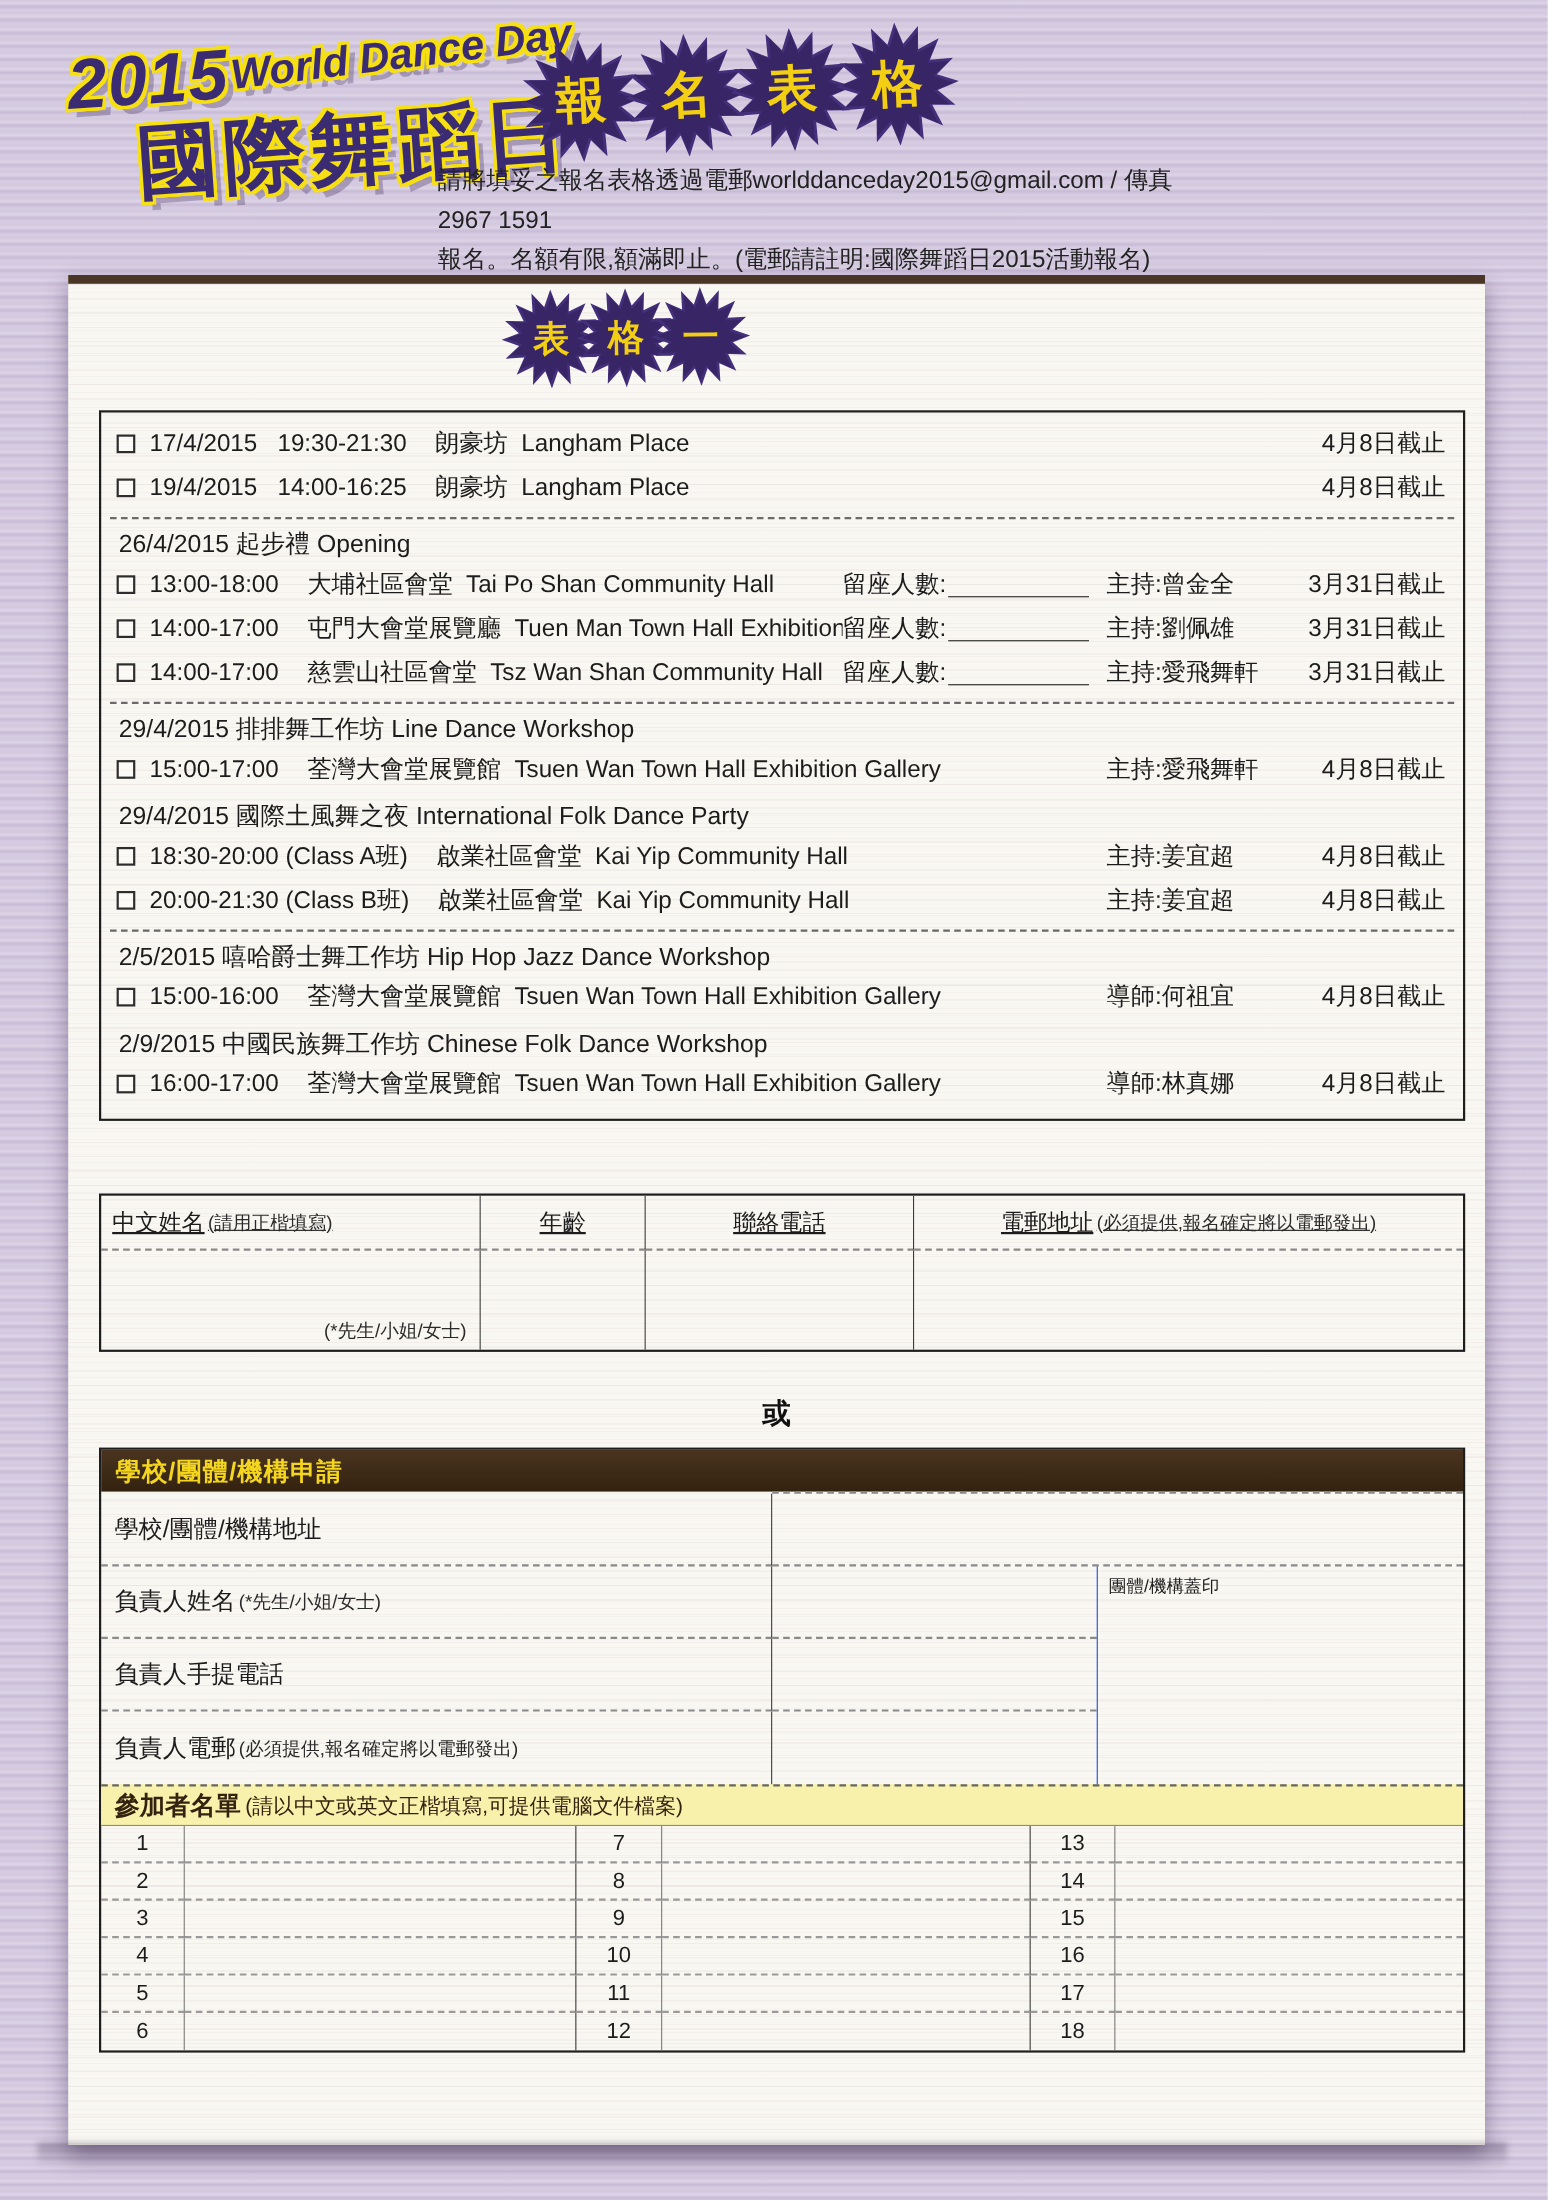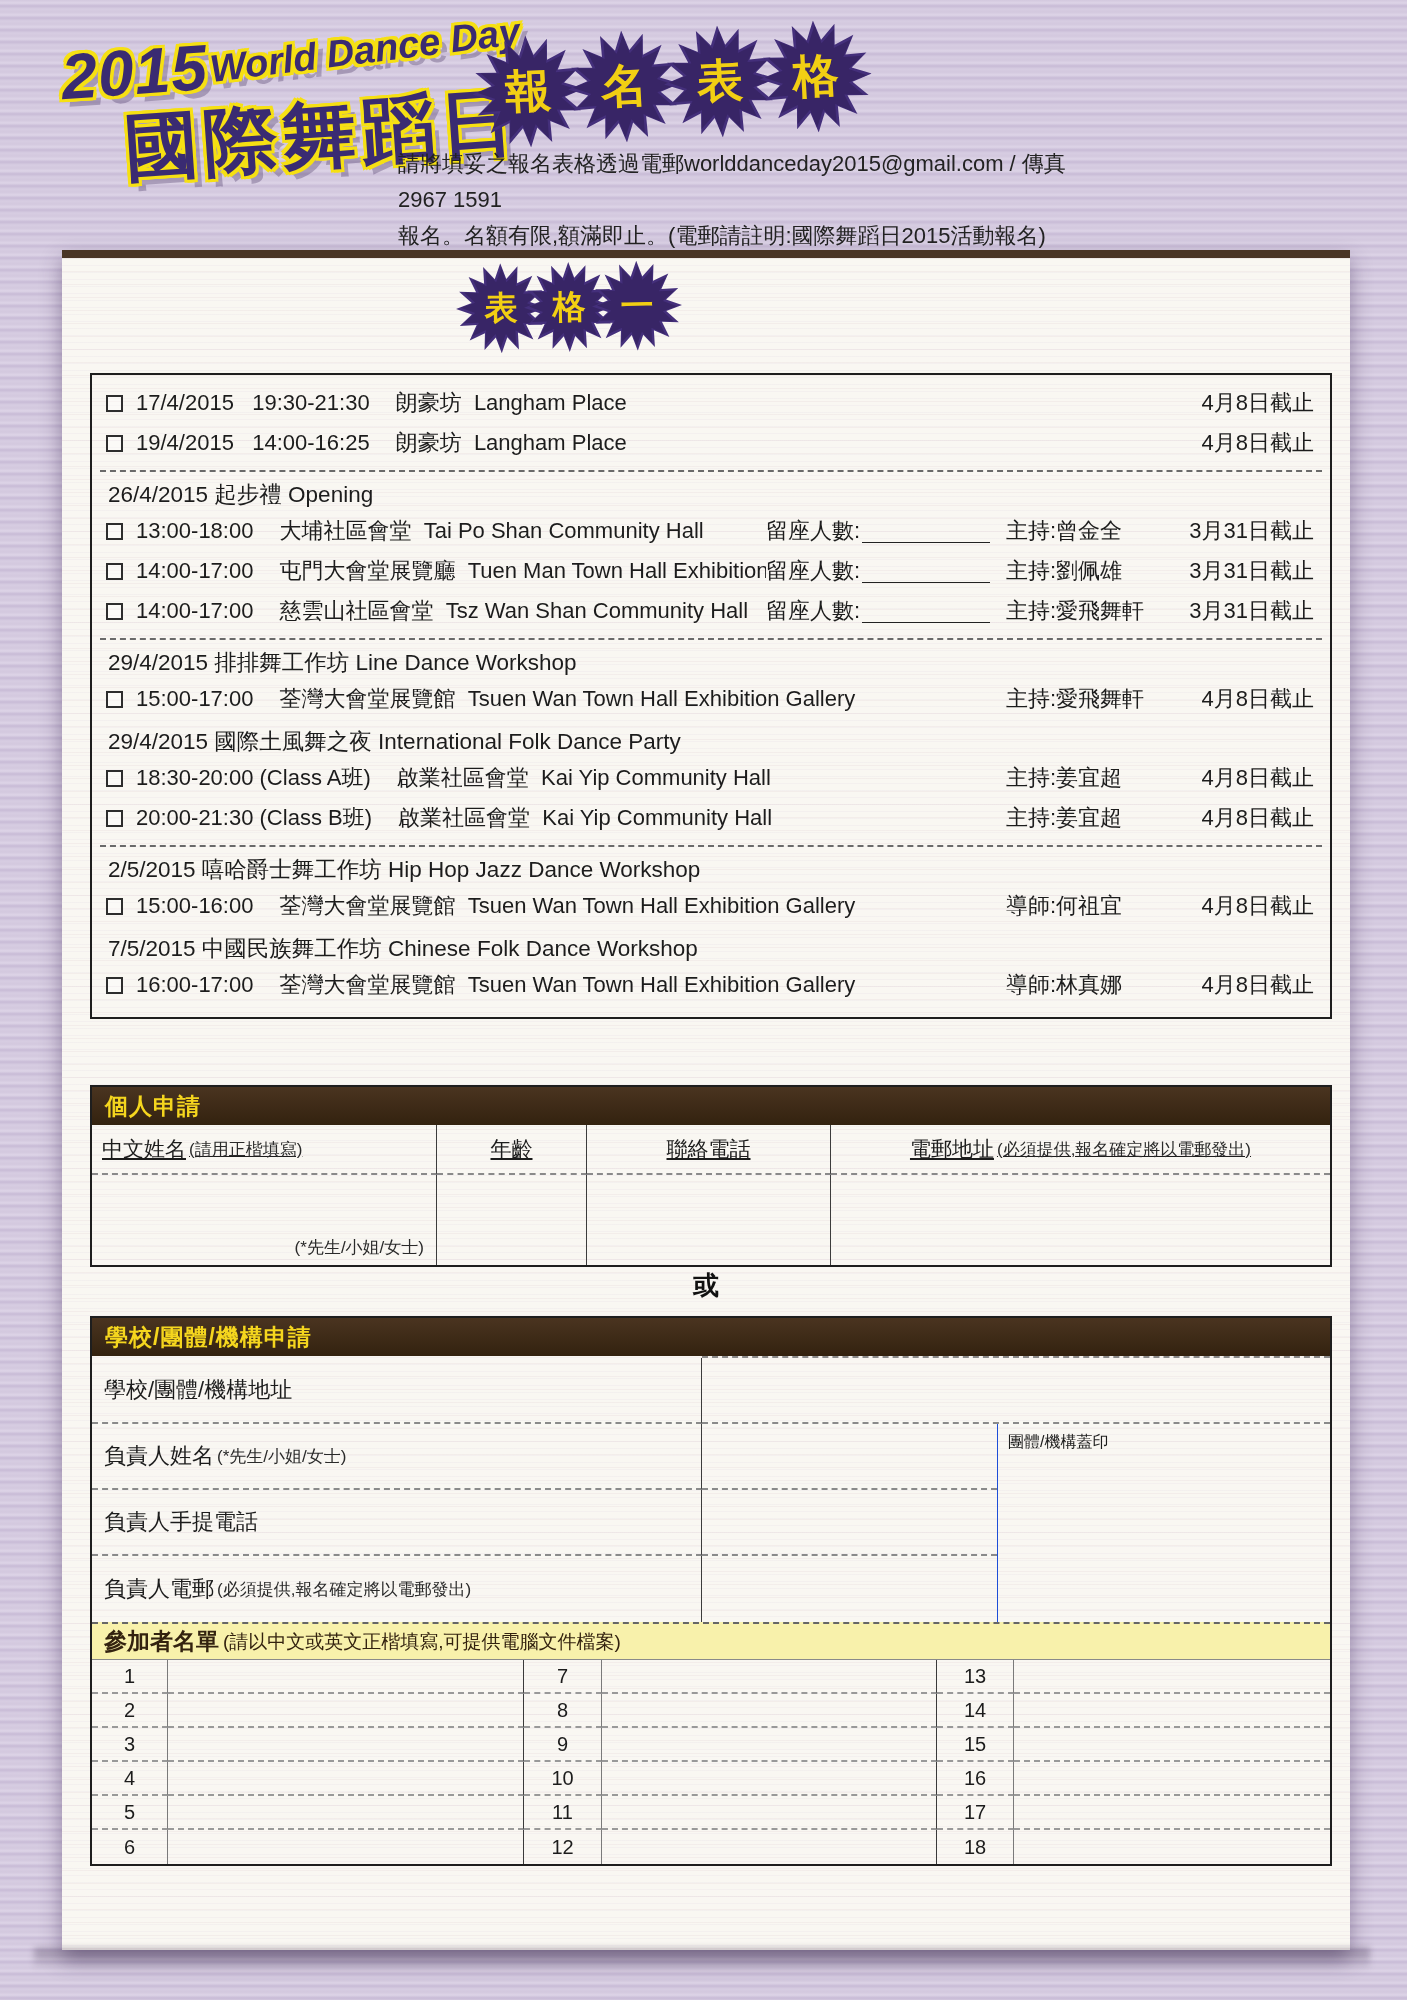--- a/index.html
+++ b/index.html
@@ -193,26 +193,25 @@
     <div class="ev-row"><span class="cb"></span><span class="ev-time">14:00-17:00</span><span class="ev-venue">慈雲山社區會堂  Tsz Wan Shan Community Hall</span><span class="ev-seats"><span>留座人數:</span><span class="seat-line"></span></span><span class="ev-host">主持:愛飛舞軒</span><span class="ev-deadline">3月31日截止</span></div>
     <div class="ev-div"></div>
     <div class="ev-title">29/4/2015 排排舞工作坊 Line Dance Workshop</div>
     <div class="ev-row"><span class="cb"></span><span class="ev-time">15:00-17:00</span><span class="ev-venue">荃灣大會堂展覽館  Tsuen Wan Town Hall Exhibition Gallery</span><span class="ev-host">主持:愛飛舞軒</span><span class="ev-deadline">4月8日截止</span></div>
     <div class="ev-title">29/4/2015 國際土風舞之夜 International Folk Dance Party</div>
     <div class="ev-row"><span class="cb"></span><span class="ev-time">18:30-20:00 (Class A班)</span><span class="ev-venue">啟業社區會堂  Kai Yip Community Hall</span><span class="ev-host">主持:姜宜超</span><span class="ev-deadline">4月8日截止</span></div>
     <div class="ev-row"><span class="cb"></span><span class="ev-time">20:00-21:30 (Class B班)</span><span class="ev-venue">啟業社區會堂  Kai Yip Community Hall</span><span class="ev-host">主持:姜宜超</span><span class="ev-deadline">4月8日截止</span></div>
     <div class="ev-div"></div>
     <div class="ev-title">2/5/2015 嘻哈爵士舞工作坊 Hip Hop Jazz Dance Workshop</div>
     <div class="ev-row"><span class="cb"></span><span class="ev-time">15:00-16:00</span><span class="ev-venue">荃灣大會堂展覽館  Tsuen Wan Town Hall Exhibition Gallery</span><span class="ev-host">導師:何祖宜</span><span class="ev-deadline">4月8日截止</span></div>
-    <div class="ev-title">7/5/2015 中國民族舞工作坊 Chinese Folk Dance Workshop</div>
+    <div class="ev-title">2/9/2015 中國民族舞工作坊 Chinese Folk Dance Workshop</div>
     <div class="ev-row"><span class="cb"></span><span class="ev-time">16:00-17:00</span><span class="ev-venue">荃灣大會堂展覽館  Tsuen Wan Town Hall Exhibition Gallery</span><span class="ev-host">導師:林真娜</span><span class="ev-deadline">4月8日截止</span></div>
   </div>
 
 <div class="tbox" id="personal-box">
-  <div class="bar">個人申請</div>
   <div class="pe-grid">
     <div class="pe-h first">
       <span>中文姓名</span>
       <span class="note">(請用正楷填寫)</span>
     </div>
     <div class="pe-h">
       <span>年齡</span>
     </div>
     <div class="pe-h">
       <span>聯絡電話</span>

